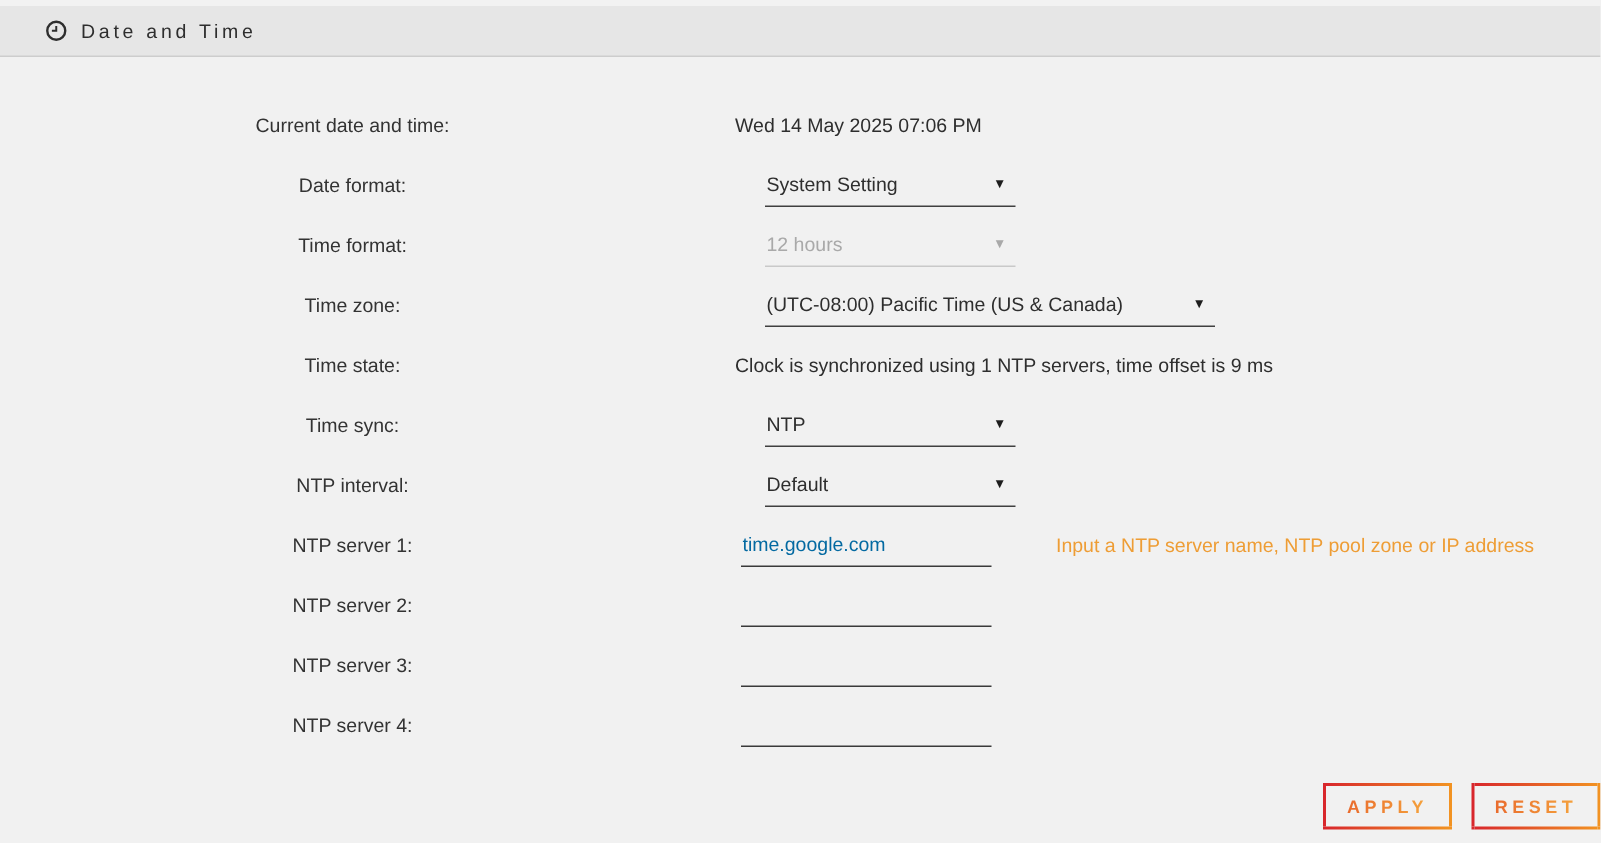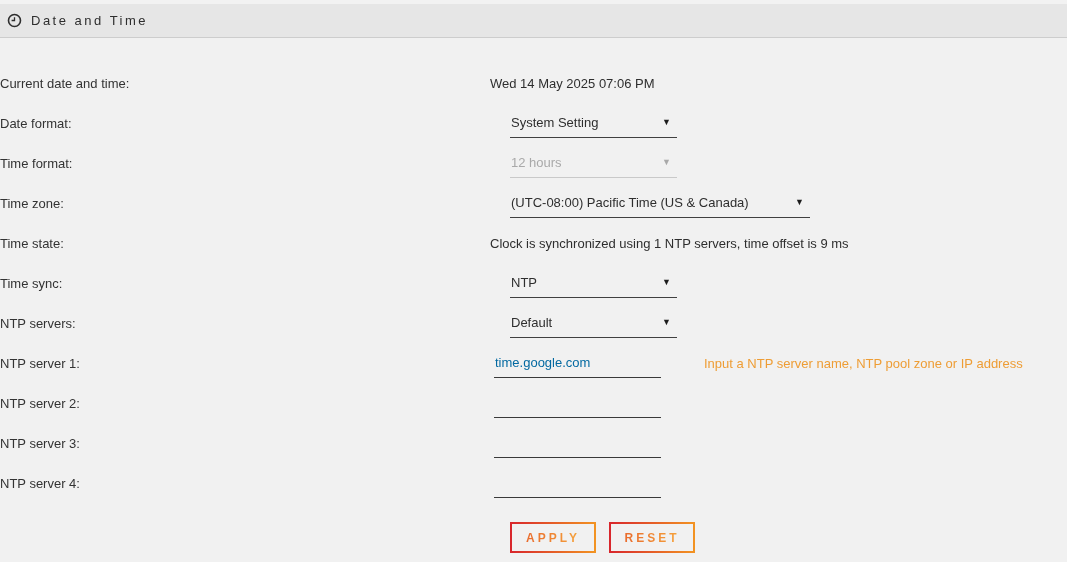--- a/index.html
+++ b/index.html
@@ -10,34 +10,34 @@
     color:#333;
     overflow:hidden;
   }
   .top-strip { height:4px; background:#f2f2f2; }
   .header {
     height:34px;
     background:#e6e6e6;
     border-bottom:1px solid #cdcdcd;
     display:flex;
     align-items:center;
-    padding-left:7px;
+    padding-left:30px;
   }
   .header .clock-icon { display:flex; align-items:center; margin-right:9px; }
   .header .title {
     font-size:13px;
     font-weight:500;
     letter-spacing:2.5px;
     color:#2e2e2e;
   }
   .content { padding-top:26px; }
   .row { display:flex; height:40px; }
   .row-label {
     width:470px;
-    text-align:left;
+    text-align:center;
     font-size:13px;
     line-height:40px;
     color:#333;
     white-space:nowrap;
   }
   .row-value {
     margin-left:20px;
     font-size:13px;
     line-height:40px;
     color:#2e2e2e;
@@ -84,20 +84,21 @@
     font-size:13px;
     line-height:40px;
     color:#ee9d35;
     white-space:nowrap;
   }
   .buttons-row {
     margin-top:18px;
     margin-left:510px;
     display:flex;
     gap:13px;
+    justify-content:flex-end;
   }
   .btn {
     width:86px;
     height:31px;
     background:transparent;
     border:2px solid #e06021;
     border-image:linear-gradient(90deg,#d8262c,#f29322) 1;
     font-family:"Liberation Sans", sans-serif;
     font-size:12px;
     font-weight:bold;
@@ -169,21 +170,21 @@
 
     <div class="row">
       <div class="row-label">Time sync:</div>
       <div class="control">
         <span>NTP</span>
         <span class="arrow">▼</span>
       </div>
     </div>
 
     <div class="row">
-      <div class="row-label">NTP servers:</div>
+      <div class="row-label">NTP interval:</div>
       <div class="control">
         <span>Default</span>
         <span class="arrow">▼</span>
       </div>
     </div>
 
     <div class="row">
       <div class="row-label">NTP server 1:</div>
       <input type="text" class="text-input" value="time.google.com" style="">
       <div class="hint">Input a NTP server name, NTP pool zone or IP address</div>

